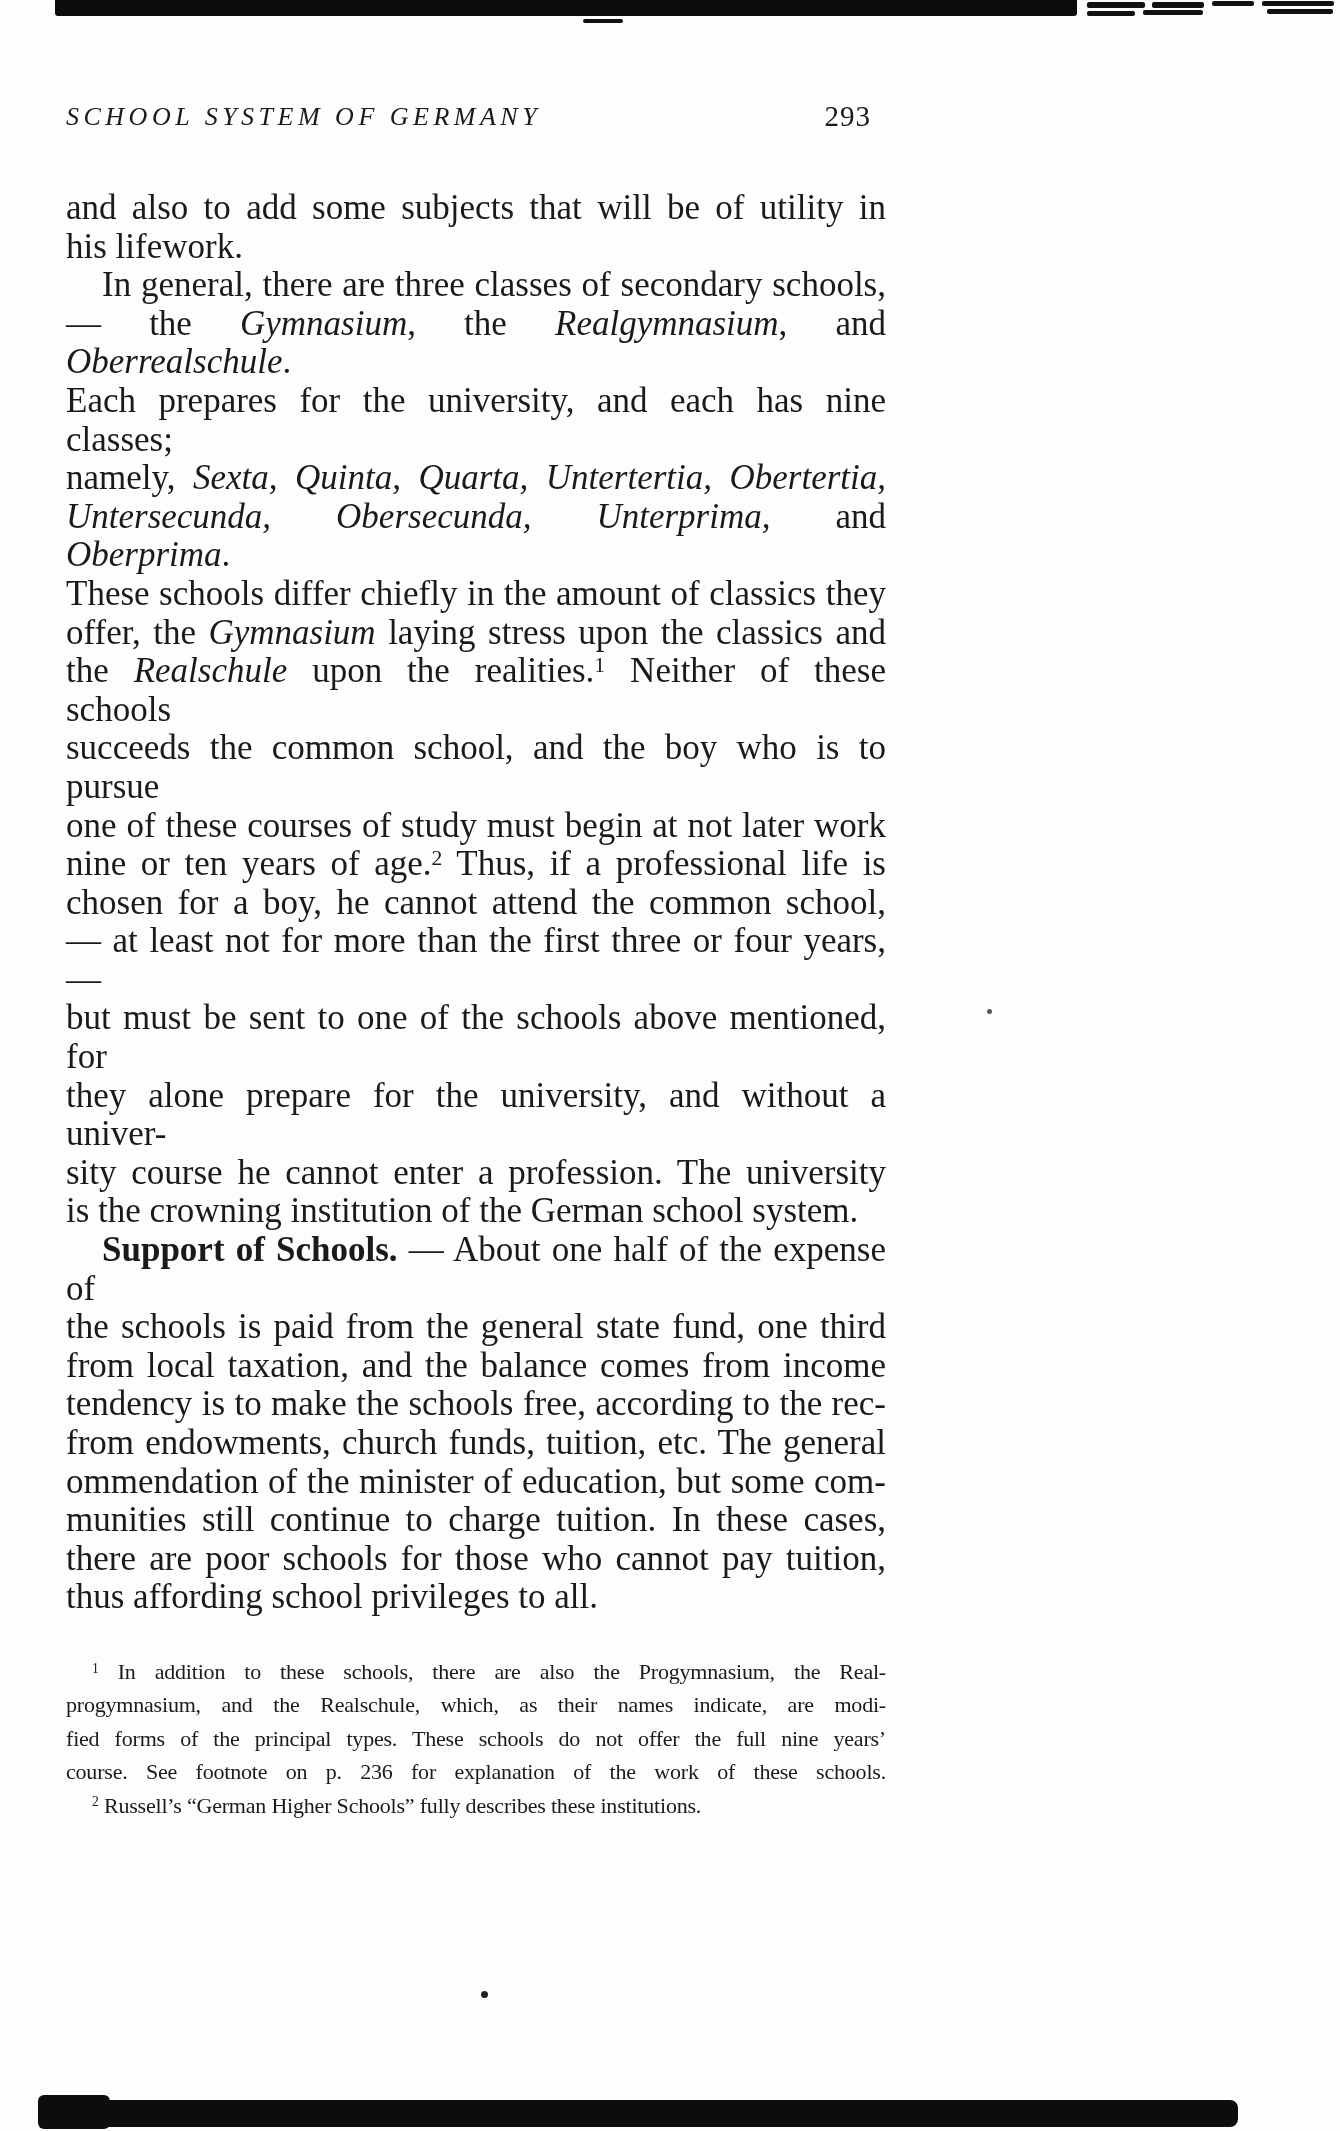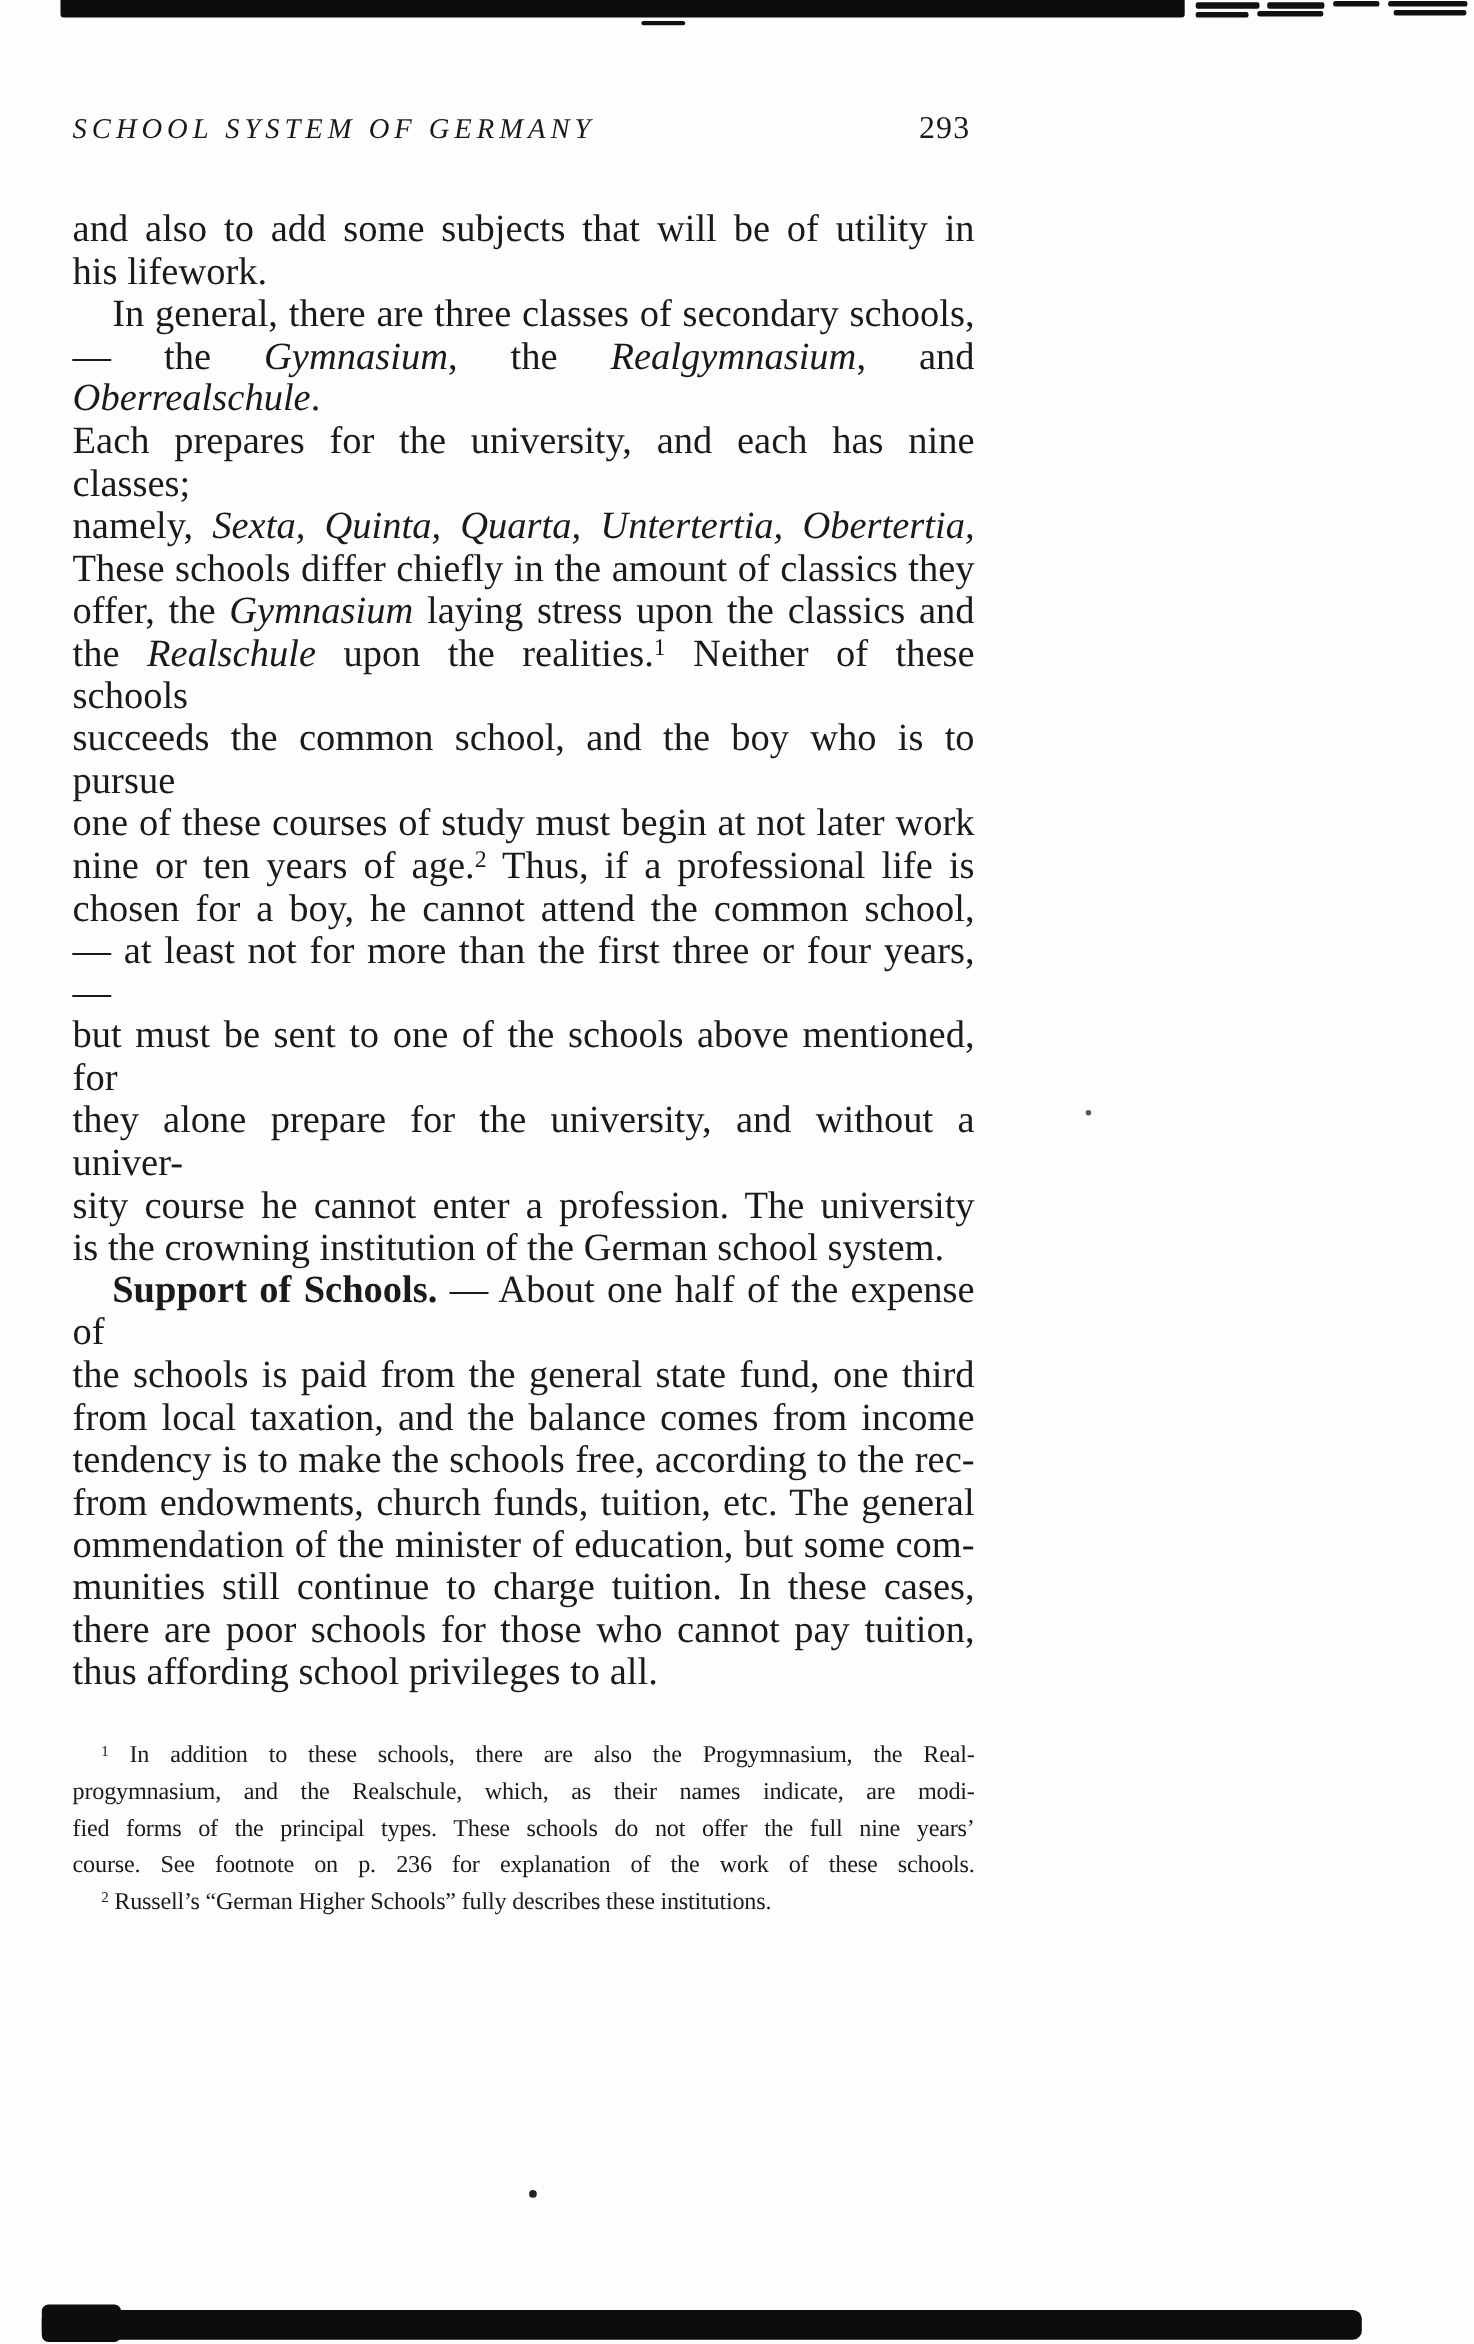--- a/index.html
+++ b/index.html
@@ -16,21 +16,21 @@
   }
   .content { position: absolute; left: 66px; top: 102px; width: 820px; }
 
   .running-header { position: relative; height: 38px; }
   .header-title {
     display: block; text-align: left;
     font-style: italic; font-size: 26px; letter-spacing: 4.5px;
     color: var(--ink, #1a1a1a);
   }
   .page-number {
-    position: absolute; right: 4px; top: -2px;
+    position: absolute; right: 15px; top: -2px;
     font-size: 29px; letter-spacing: 1px;
   }
 
   .body-text { margin-top: 49px; font-size: 35px; line-height: 38.6px; }
   .footnotes { margin-top: 38px; font-size: 22px; line-height: 33.4px; letter-spacing: -0.2px; }
 
   .line { white-space: normal; }
   .line.justify { text-align: justify; text-align-last: justify; }
   .body-text .line.indent { text-indent: 36px; }
   .footnotes .line.indent { text-indent: 26px; }
@@ -82,20 +82,21 @@
     <div class="body-text">
         <div class="paragraph">
           <div class="line justify"><span>and also to add some subjects that will be of utility in</span></div>
           <div class="line"><span>his lifework.</span></div>
         </div>
         <div class="paragraph">
           <div class="line justify indent"><span>In general, there are three classes of secondary schools,</span></div>
           <div class="line justify"><span>— the </span><span class="it">Gymnasium</span><span>, the </span><span class="it">Realgymnasium</span><span>, and </span><span class="it">Oberrealschule</span><span>.</span></div>
           <div class="line justify"><span>Each prepares for the university, and each has nine classes;</span></div>
           <div class="line justify"><span>namely, </span><span class="it">Sexta, Quinta, Quarta, Untertertia, Obertertia,</span></div>
+          <div class="line justify"><span class="it">Untersecunda, Obersecunda, Unterprima,</span><span> and </span><span class="it">Oberprima</span><span>.</span></div>
           <div class="line justify"><span>These schools differ chiefly in the amount of classics they</span></div>
           <div class="line justify"><span>offer, the </span><span class="it">Gymnasium</span><span> laying stress upon the classics and</span></div>
           <div class="line justify"><span>the </span><span class="it">Realschule</span><span> upon the realities.</span><sup>1</sup><span>  Neither of these schools</span></div>
           <div class="line justify"><span>succeeds the common school, and the boy who is to pursue</span></div>
           <div class="line justify"><span>one of these courses of study must begin at not later work</span></div>
           <div class="line justify"><span>nine or ten years of age.</span><sup>2</sup><span>  Thus, if a professional life is</span></div>
           <div class="line justify"><span>chosen for a boy, he cannot attend the common school,</span></div>
           <div class="line justify"><span>— at least not for more than the first three or four years, —</span></div>
           <div class="line justify"><span>but must be sent to one of the schools above mentioned, for</span></div>
           <div class="line justify"><span>they alone prepare for the university, and without a univer-</span></div>

